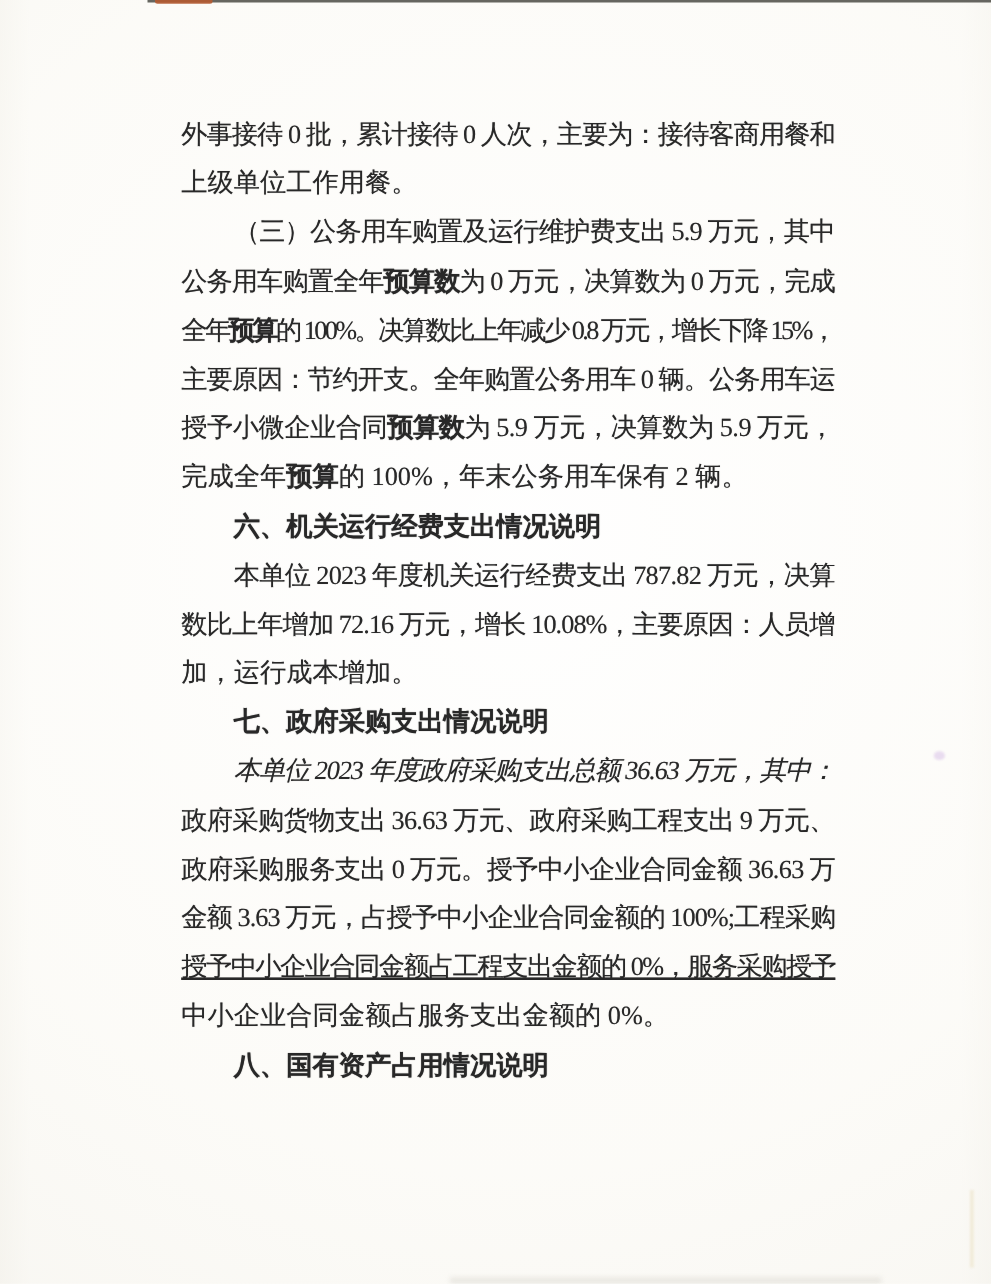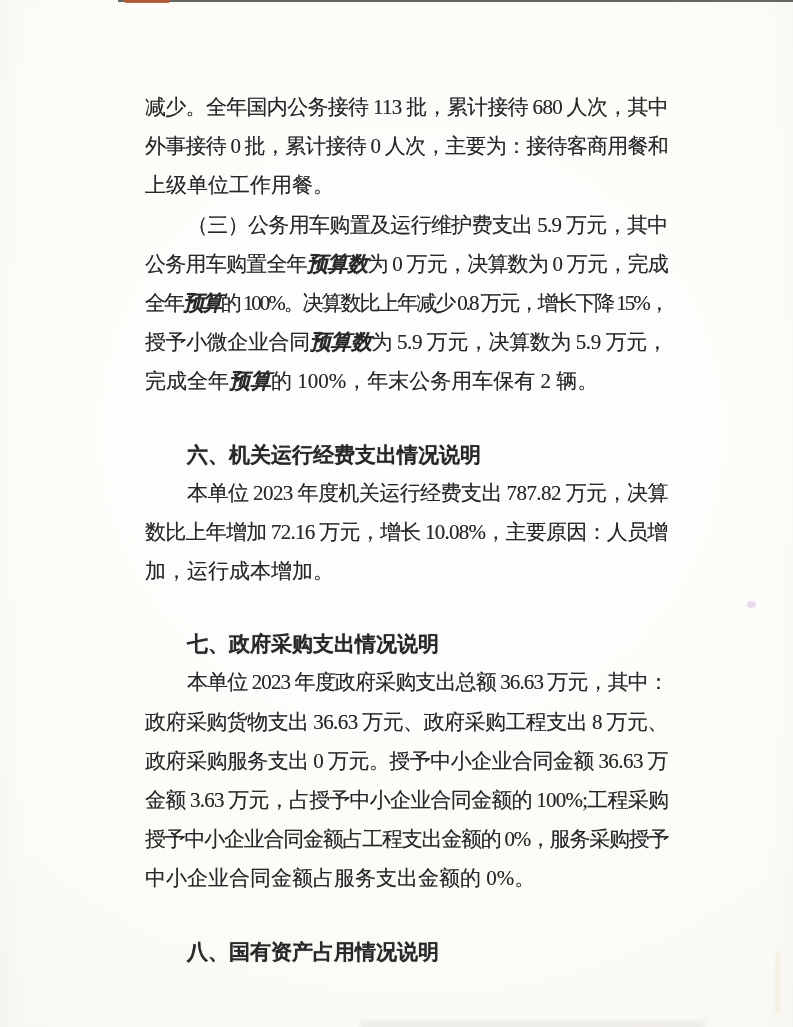--- a/index.html
+++ b/index.html
@@ -27,23 +27,22 @@
     height: 39.2px;
     line-height: 39.2px;
     white-space: nowrap;
     text-shadow: 0 0 0.6px rgba(45,45,45,0.5);
   }
   .line.indent { padding-left: 42px; }
   .line.heading {
     font-family: "Liberation Sans", sans-serif;
     font-weight: 700;
     text-shadow: 0 0 0.8px rgba(30,30,30,0.6);
-    margin-top: 33px;
   }
-  .seg-bold { font-weight: 700; text-shadow: 0 0 0.8px rgba(30,30,30,0.65); font-style: italic; }
+  .seg-bold { font-weight: 700; text-shadow: 0 0 0.8px rgba(30,30,30,0.65); }
   .top-edge-line {
     position: absolute; top: 0; left: 118px; right: 0;
     height: 2px; background: #4b4b45; opacity: 0.85;
   }
   .top-edge-accent {
     position: absolute; top: 0; left: 124px;
     width: 46px; height: 3px; background: #b45a31;
     border-radius: 0 0 2px 2px; opacity: 0.9;
   }
   .purple-dot {
@@ -65,34 +64,34 @@
 </head>
 <body style="background: rgb(251, 250, 246);">
 
 <div class="page">
   <div class="top-edge-line" style="background: rgb(75, 75, 69);"></div>
   <div class="top-edge-accent" style="background: rgb(180, 90, 49);"></div>
   <div class="purple-dot" style="background: rgb(217, 194, 232);"></div>
   <div class="right-edge-smudge"></div>
   <div class="bottom-smudge" style="background: rgb(216, 213, 205);"></div>
   <div class="doc" style="color: rgb(40, 40, 40);">
-      <div class="line fill" style="letter-spacing: -0.69px;"><span>减少。全年国内公务接待 113 批，累计接待 680 人次，其中</span></div>
       <div class="line fill" style="letter-spacing: -0.77px;"><span>外事接待 0 批，累计接待 0 人次，主要为：接待客商用餐和</span></div>
       <div class="line"><span>上级单位工作用餐。</span></div>
       <div class="line indent fill" style="letter-spacing: -0.67px;"><span>（三）公务用车购置及运行维护费支出 5.9 万元，其中</span></div>
       <div class="line fill" style="letter-spacing: -0.77px;"><span>公务用车购置全年</span><span class="seg-bold">预算数</span><span>为 0 万元，决算数为 0 万元，完成</span></div>
       <div class="line fill" style="letter-spacing: -2.06px;"><span>全年</span><span class="seg-bold">预算</span><span>的 100%。决算数比上年减少 0.8 万元，增长下降 15%，</span></div>
+      <div class="line fill" style="letter-spacing: -0.82px;"><span>主要原因：节约开支。全年购置公务用车 0 辆。公务用车运</span></div>
       <div class="line fill" style="letter-spacing: -0.41px;"><span>授予小微企业合同</span><span class="seg-bold">预算数</span><span>为 5.9 万元，决算数为 5.9 万元，</span></div>
       <div class="line"><span>完成全年</span><span class="seg-bold">预算</span><span>的 100%，年末公务用车保有 2 辆。</span></div>
       <div class="line heading indent"><span>六、机关运行经费支出情况说明</span></div>
       <div class="line indent fill" style="letter-spacing: -0.56px;"><span>本单位 2023 年度机关运行经费支出 787.82 万元，决算</span></div>
       <div class="line fill" style="letter-spacing: -0.74px;"><span>数比上年增加 72.16 万元，增长 10.08%，主要原因：人员增</span></div>
       <div class="line"><span>加，运行成本增加。</span></div>
       <div class="line heading indent"><span>七、政府采购支出情况说明</span></div>
-      <div class="line indent fill" style="letter-spacing: -0.88px;"><span>本单位 2023 年度政府采购支出总额 36.63 万元，其中：</span></div>
-      <div class="line fill" style="letter-spacing: -0.56px;"><span>政府采购货物支出 36.63 万元、政府采购工程支出 8 万元、</span></div>
+      <div class="line indent fill" style="letter-spacing: -0.88px; font-style: italic;"><span>本单位 2023 年度政府采购支出总额 36.63 万元，其中：</span></div>
+      <div class="line fill" style="letter-spacing: -0.56px;"><span>政府采购货物支出 36.63 万元、政府采购工程支出 9 万元、</span></div>
       <div class="line fill" style="letter-spacing: -0.56px; text-align: right;"><span>政府采购服务支出 0 万元。授予中小企业合同金额 36.63 万</span></div>
       <div class="line fill" style="letter-spacing: -0.76px;"><span>金额 3.63 万元，占授予中小企业合同金额的 100%;工程采购</span></div>
-      <div class="line fill" style="letter-spacing: -1.25px;"><span>授予中小企业合同金额占工程支出金额的 0%，服务采购授予</span></div>
+      <div class="line fill" style="letter-spacing: -1.25px; text-decoration: underline;"><span>授予中小企业合同金额占工程支出金额的 0%，服务采购授予</span></div>
       <div class="line"><span>中小企业合同金额占服务支出金额的 0%。</span></div>
       <div class="line heading indent"><span>八、国有资产占用情况说明</span></div>
     </div>
 </div>
 
 </body></html>

